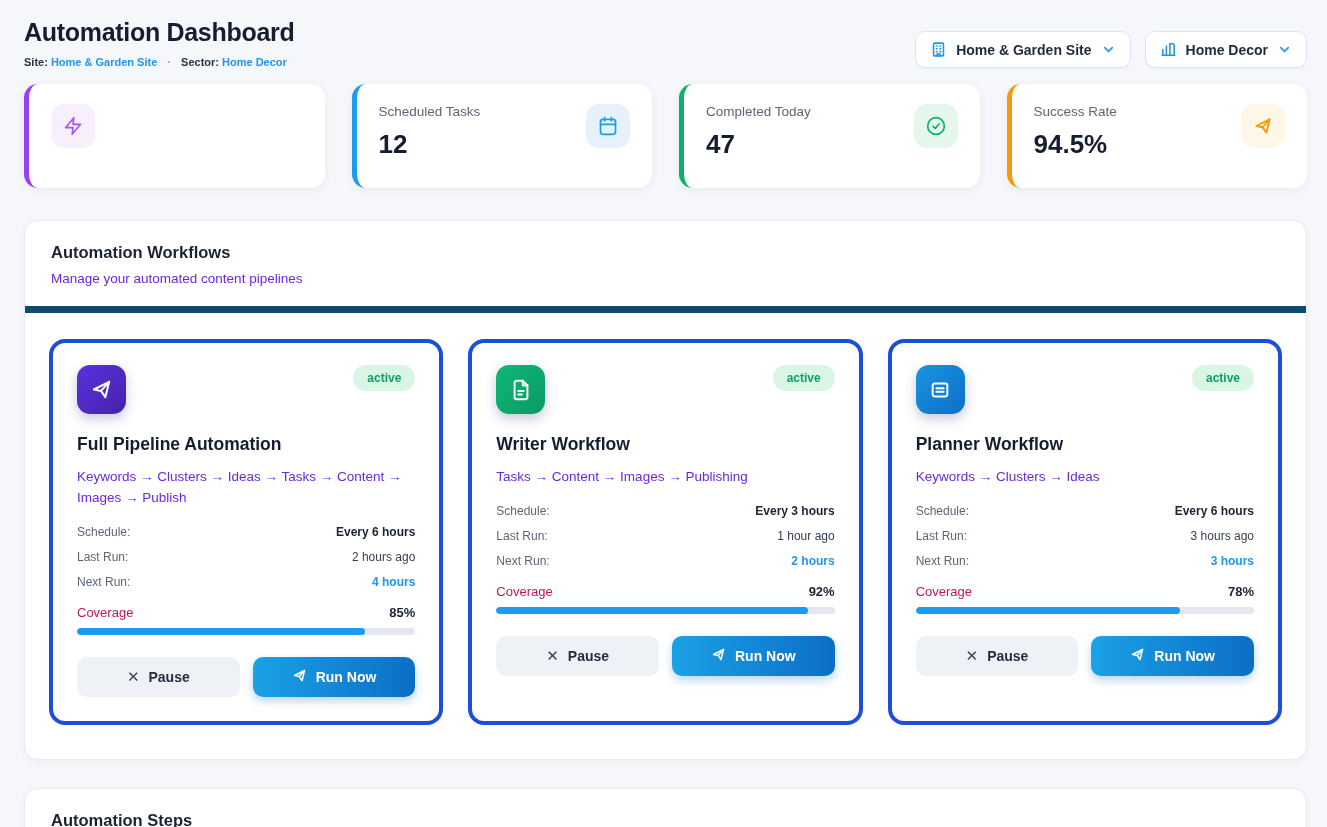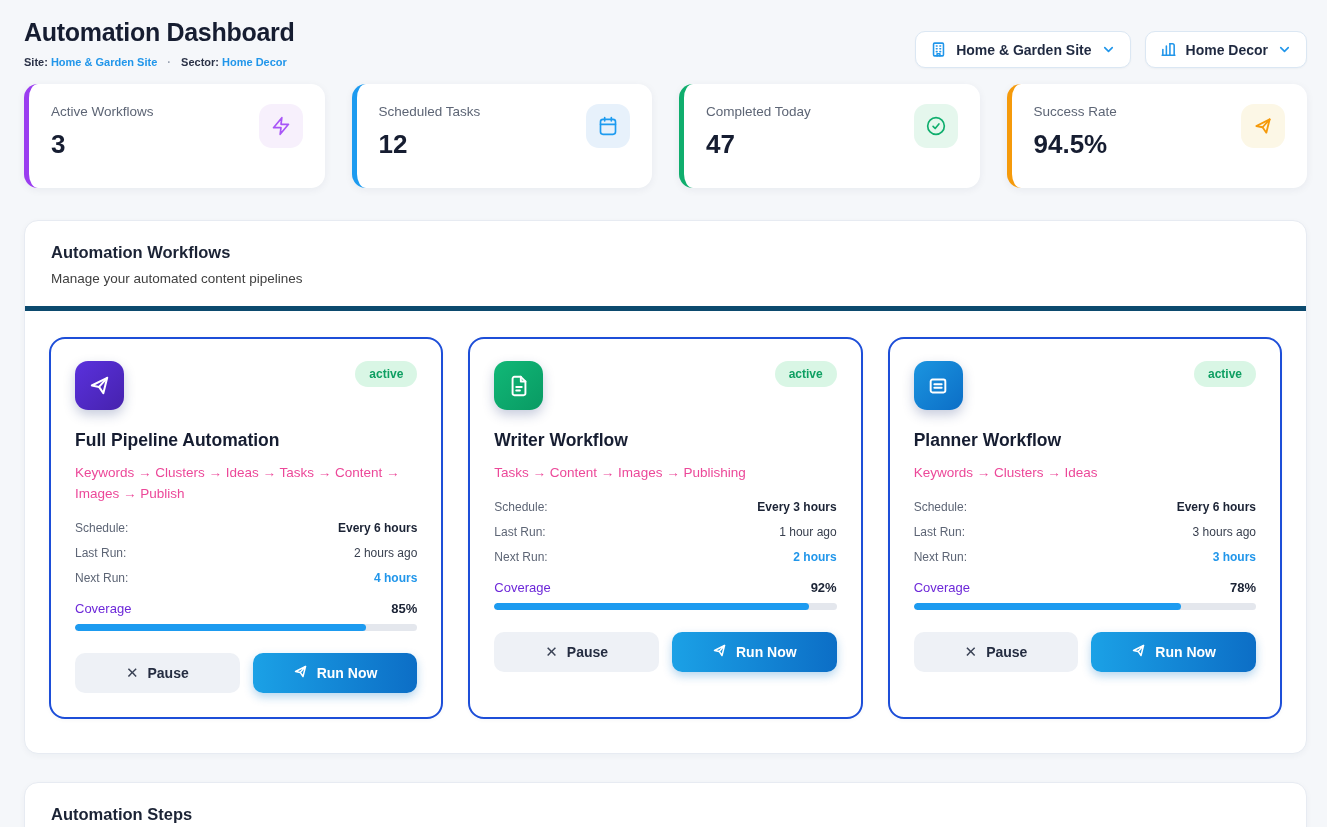--- a/index.html
+++ b/index.html
@@ -44,47 +44,47 @@
   .tile-lavender { background:#f7f0fc; }
   .tile-lightblue { background:#e7f1fb; }
   .tile-lightgreen { background:#e5f7ed; }
   .tile-cream { background:#fcf7e6; }
 
   
   .section-card {
     background:#fff; border:1px solid #e7ebf2; border-radius:14px;
     box-shadow:0 2px 6px rgba(25,40,70,.04); margin-bottom:28px;
   }
-  .section-head { padding:22px 26px 20px 26px; border-bottom:5px solid #0c4a6e; }
+  .section-head { padding:22px 26px 20px 26px; border-bottom:7px solid #0c4a6e; }
   .section-title { font-size:16.5px; font-weight:bold; color:#1b2335; }
-  .section-sub { margin-top:9px; font-size:13.5px; color:#404040; }
+  .section-sub { margin-top:9px; font-size:13.5px; color:#6d28d9; }
   .section-body { padding:26px 24px 34px 24px; }
 
   
   .wf-grid { display:grid; grid-template-columns:repeat(3,1fr); gap:25px; }
-  .wf-card { background:#fff; border:2px solid #1d4ed8; border-radius:16px; padding:22px 24px 24px 24px; box-shadow:0 1px 4px rgba(25,40,70,.04); }
+  .wf-card { background:#fff; border:4px solid #1d4ed8; border-radius:16px; padding:22px 24px 24px 24px; box-shadow:0 1px 4px rgba(25,40,70,.04); }
   .wf-top { display:flex; justify-content:space-between; align-items:flex-start; margin-bottom:20px; }
   .wf-tile { width:49px; height:49px; border-radius:13px; display:flex; align-items:center; justify-content:center; box-shadow:0 5px 12px rgba(30,50,120,.25); }
   .wf-tile.purple { background:linear-gradient(135deg,#5a31dd,#4622ad); }
   .wf-tile.green  { background:linear-gradient(135deg,#11b877,#099a63); }
   .wf-tile.blue   { background:linear-gradient(135deg,#1b95e0,#0c6ec6); }
   .badge {
     background:#d9f6e5; color:#0e9f62; font-size:12px; font-weight:bold;
     border-radius:999px; padding:6px 14px;
   }
   .wf-title { font-size:17.5px; font-weight:bold; color:#161d31; margin-bottom:12px; }
-  .wf-desc { font-size:13.5px; color:#ec4899; line-height:1.55; margin-bottom:16px; min-height:20px; }
+  .wf-desc { font-size:13.5px; color:#6d28d9; line-height:1.55; margin-bottom:16px; min-height:20px; }
   .wf-desc.two-lines { min-height:42px; }
   .metric { display:flex; justify-content:space-between; align-items:center; font-size:12px; margin-bottom:11px; }
   .metric .m-label { color:#5d6575; }
   .m-strong { color:#1b2335; font-weight:bold; }
   .m-plain  { color:#39404f; }
   .m-blue   { color:#2196ea; font-weight:bold; }
   .coverage-row { display:flex; justify-content:space-between; align-items:center; font-size:13px; margin:16px 0 8px 0; }
-  .coverage-row .c-label { color:#6d28d9; }
+  .coverage-row .c-label { color:#be185d; }
   .coverage-row .c-val { color:#1b2335; font-weight:bold; }
   .progress-track { height:7px; background:#e4e7ed; border-radius:99px; overflow:hidden; margin-bottom:22px; }
   .progress-fill { height:100%; background:#1d9bf0; border-radius:99px; }
   .wf-actions { display:flex; gap:13px; }
   .btn { flex:1; height:40px; border:none; border-radius:10px; font-family:inherit; font-size:14px; font-weight:bold; display:flex; align-items:center; justify-content:center; gap:9px; cursor:pointer; }
   .btn-pause { background:#eef1f6; color:#252d41; }
   .btn-pause .x { font-size:15px; font-weight:normal; color:#3a4255; }
   .btn-run { background:linear-gradient(90deg,#1ba1e6,#0c6ec6); color:#fff; box-shadow:0 4px 10px rgba(18,120,200,.3); }
 
   .bottom-section { margin-bottom:0; border-bottom-left-radius:14px; border-bottom-right-radius:14px; }
@@ -136,24 +136,20 @@
           <svg width="15" height="15" viewBox="0 0 24 24" fill="none" stroke="#2196ea" stroke-width="2.6" stroke-linecap="round" stroke-linejoin="round">
               <polyline points="6 9 12 15 18 9"></polyline>
             </svg>
         </span>
       </button>
     </div>
   </div>
 
   <div class="stats">
     <div class="stat-card purple">
-      <div>
-        <div class="stat-label">Active Workflows</div>
-        <div class="stat-value">3</div>
-      </div>
       <div class="stat-icon tile-lavender">
         <svg width="20" height="20" viewBox="0 0 24 24" fill="none" stroke="#a855f7" stroke-width="2" stroke-linecap="round" stroke-linejoin="round">
             <polygon points="13 2 3 14 12 14 11 22 21 10 12 10 13 2"></polygon>
           </svg>
       </div>
     </div>
     <div class="stat-card blue">
       <div>
         <div class="stat-label">Scheduled Tasks</div>
         <div class="stat-value">12</div>

